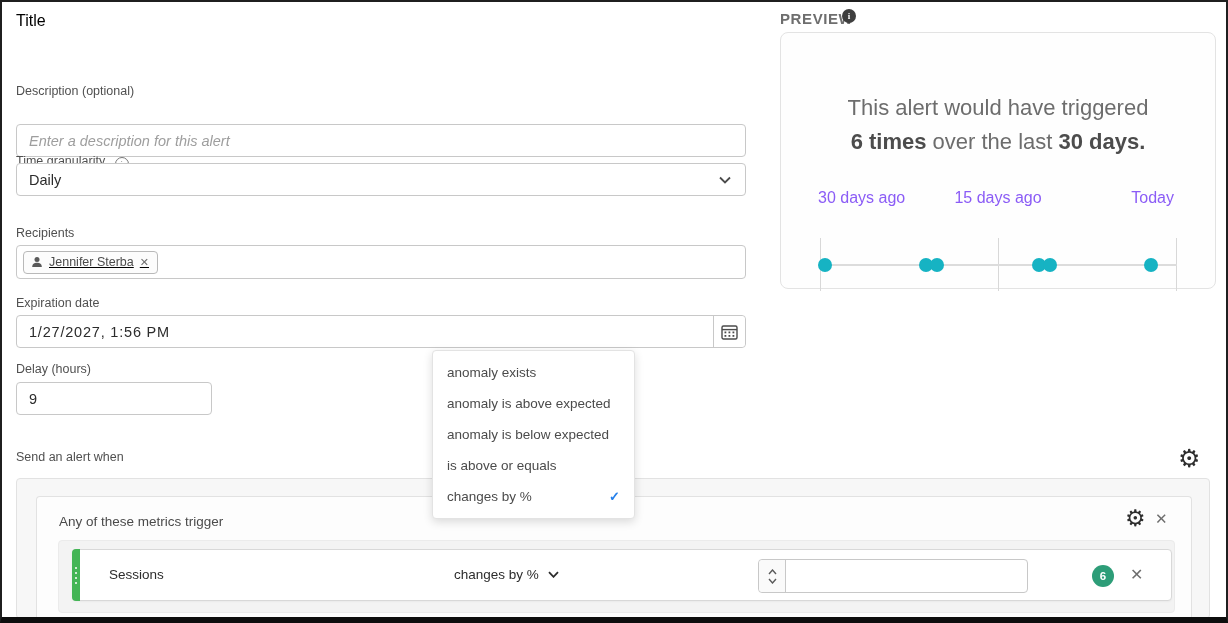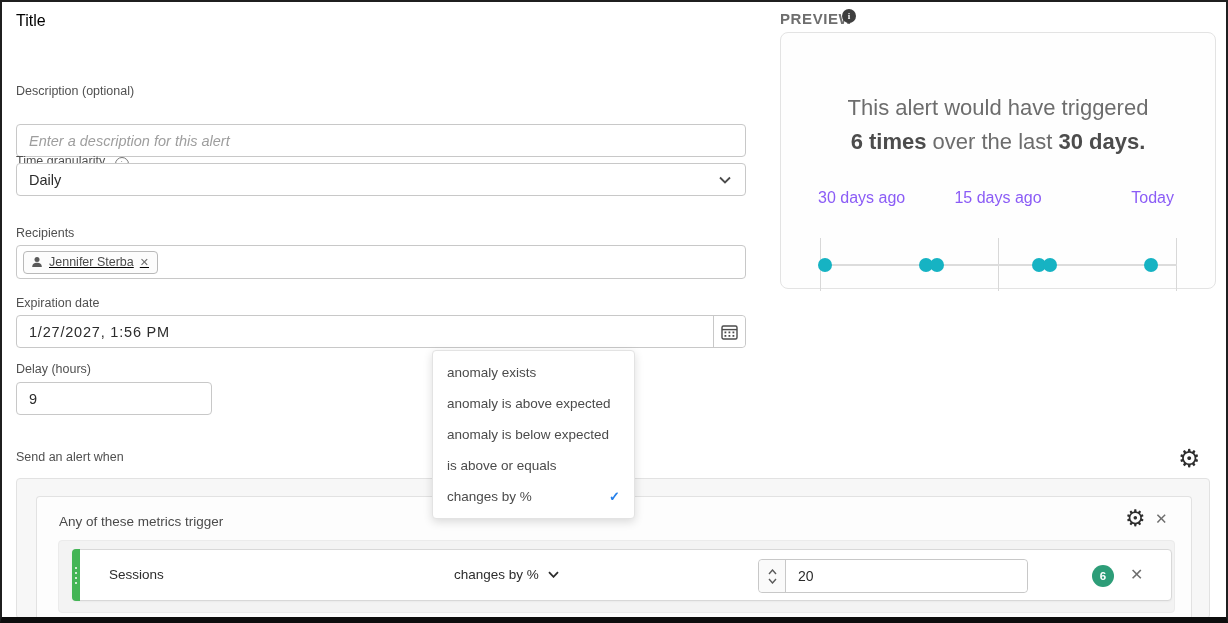--- a/index.html
+++ b/index.html
@@ -201,21 +201,20 @@
     </span>
     <span class="stepper">
       <span class="arrows">
         <svg width="9" height="6" viewBox="0 0 9 6">
             <polyline points="1,5 4.5,1 8,5" fill="none" stroke="#5a5a5a" stroke-width="1.4"></polyline>
           </svg>
         <svg width="9" height="6" viewBox="0 0 9 6">
             <polyline points="1,1 4.5,5 8,1" fill="none" stroke="#5a5a5a" stroke-width="1.4"></polyline>
           </svg>
       </span>
-      <input value="20" style="">
     </span>
     <span class="badge">6</span>
     <span class="abs x-icon" style="left:1057px; top:17px; font-size:16px;">✕</span>
   </div>
 
   <div class="abs menu">
     <div class="menu-item">
         <span>anomaly exists</span>
       </div>
     <div class="menu-item">

